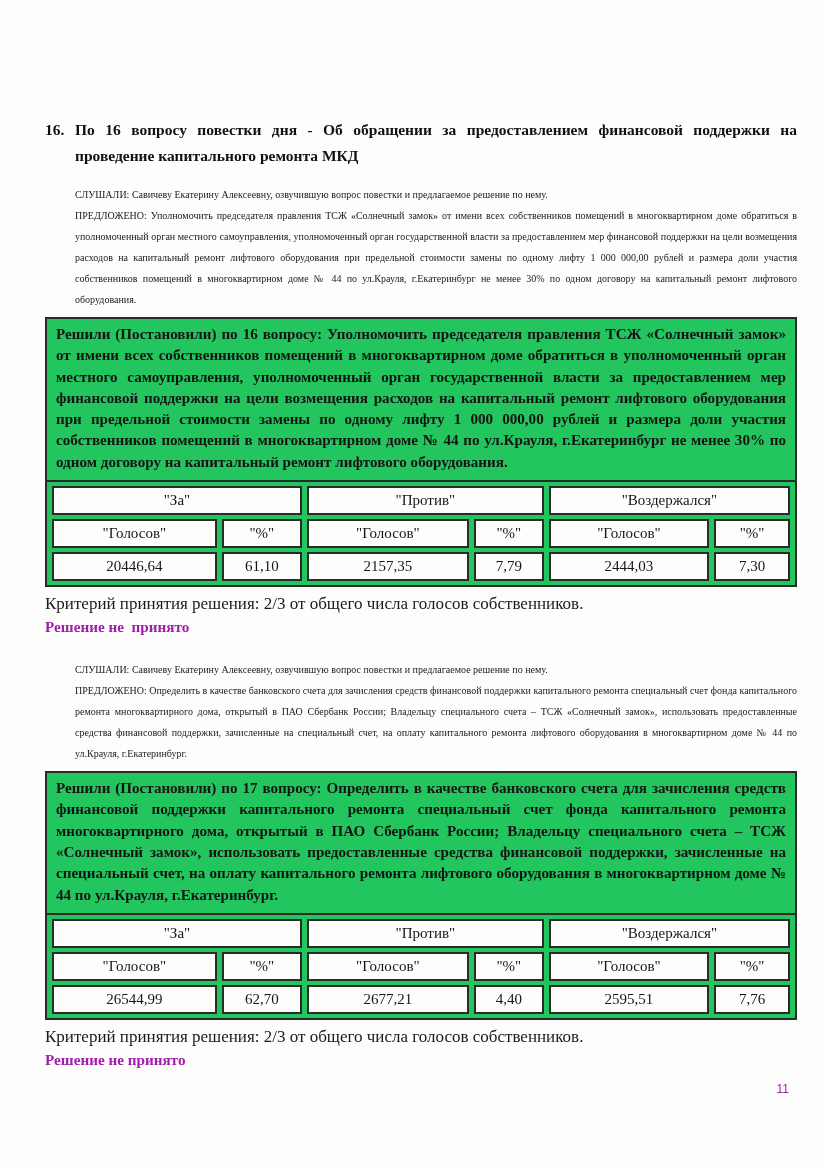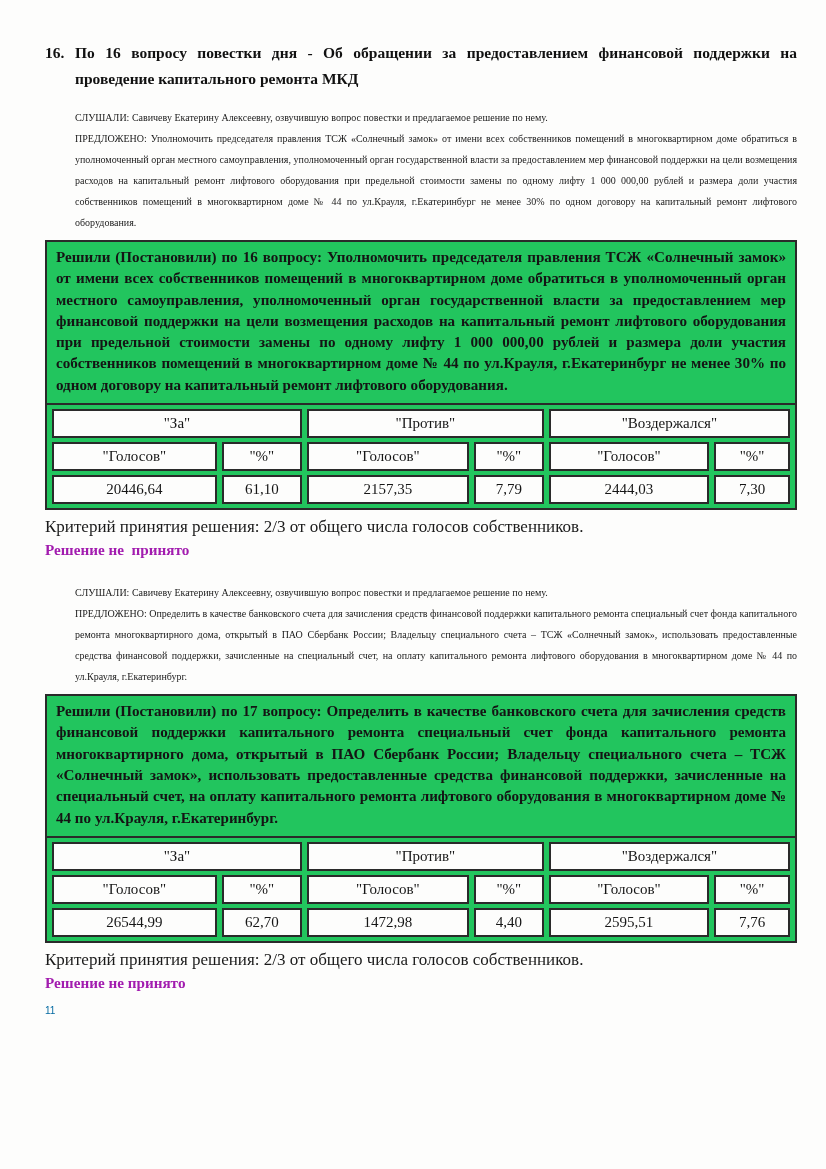--- a/index.html
+++ b/index.html
@@ -3,44 +3,44 @@
 <meta charset="utf-8">
 <style>
   html,body{margin:0;padding:0;}
   body{
     width:826px;height:1169px;
     background:#fdfdfc;
     font-family:"Liberation Serif","DejaVu Serif",serif;
     color:#1a1a1a;
     -webkit-font-smoothing:antialiased;
   }
-  .page{box-sizing:border-box;width:826px;height:1169px;padding:40px 29px 0 45px;overflow:hidden;}
+  .page{box-sizing:border-box;width:826px;height:1169px;padding:117px 29px 0 45px;overflow:hidden;}
   .heading{display:flex;font-weight:bold;font-size:15.5px;line-height:26px;color:#111;}
   .heading .num{flex:none;width:30px;}
   .heading .htext{flex:1;text-align:justify;}
   .para-block{margin:15px 0 0 30px;font-size:10px;line-height:21px;text-align:justify;}
   .para-block p{margin:0;}
   .decision-box{margin-top:7px;border:2.5px solid #2a2a2a;background:#22c55e;}
   .decision-text{
     font-weight:bold;font-size:15.1px;line-height:21.3px;
     text-align:justify;padding:5px 9px 7px 9px;color:#141414;
     border-bottom:2.5px solid #2a2a2a;
   }
   table.votes{width:100%;border-collapse:separate;border-spacing:5px 4px;table-layout:fixed;}
   table.votes td{
     border:2px solid #2a2a2a;text-align:center;vertical-align:middle;
     height:23px;font-size:15px;padding:1px 2px;background:#fdfdfc;color:#161616;
   }
   .criteria{margin:6px 0 0 0;font-size:17px;line-height:21px;}
   .result{margin:2px 0 0 0;font-weight:bold;font-size:15.2px;line-height:21px;white-space:pre-wrap;color:#a21caf;}
   .section-gap{margin-top:22px;}
   .page-num{
-    margin-top:12px;padding-right:8px;
+    margin-top:12px;text-align:right;padding-right:8px;
     font-family:"Liberation Sans","DejaVu Sans",sans-serif;
-    font-size:10px;color:#0369a1;
+    font-size:12px;color:#a21caf;
   }
 </style>
 </head>
 <body>
 
 <div class="page">
 
   <section>
     <div class="heading">
       <span class="num">16.</span>
@@ -121,21 +121,21 @@
             <td>"Голосов"</td>
             <td>"%"</td>
             <td>"Голосов"</td>
             <td>"%"</td>
             <td>"Голосов"</td>
             <td>"%"</td>
           </tr>
           <tr>
             <td>26544,99</td>
             <td>62,70</td>
-            <td>1472,98</td>
+            <td>2677,21</td>
             <td>4,40</td>
             <td>2595,51</td>
             <td>7,76</td>
           </tr>
         </tbody>
       </table>
     </div>
 
     <p class="criteria">Критерий принятия решения: 2/3 от общего числа голосов собственников.</p>
     <p class="result">Решение не принято</p>

